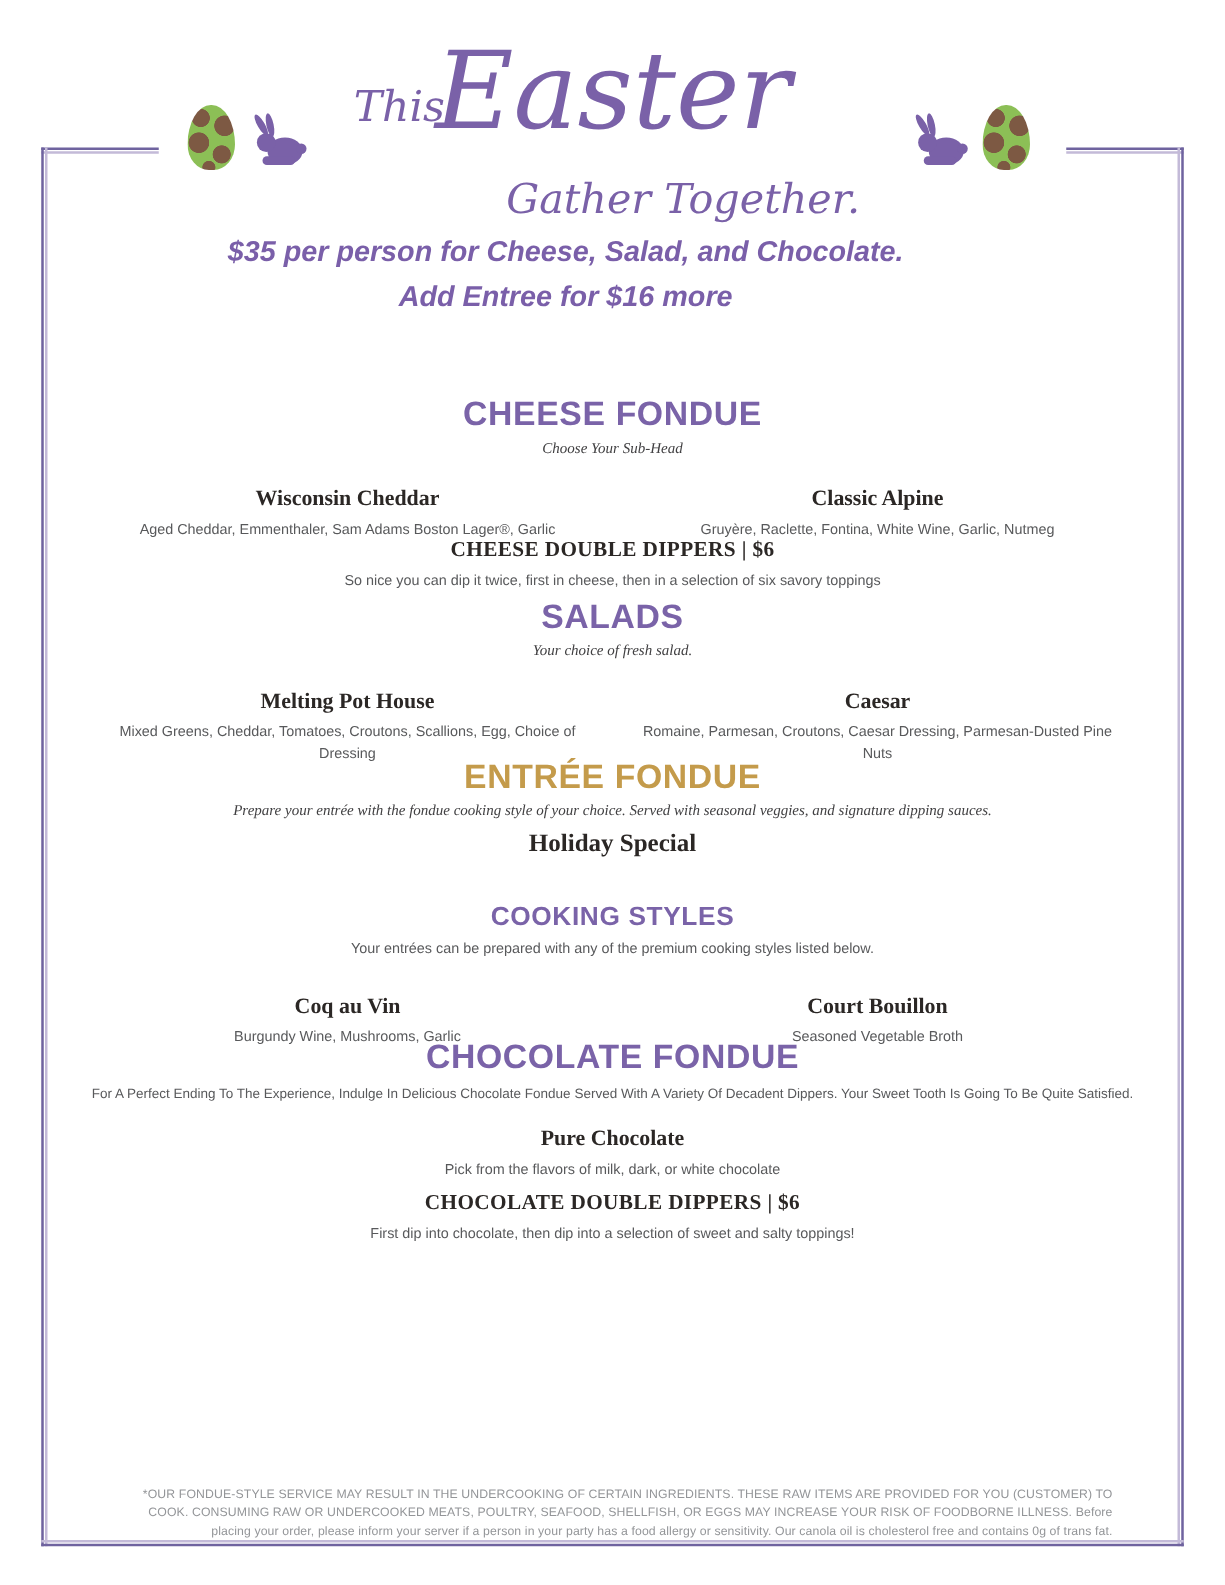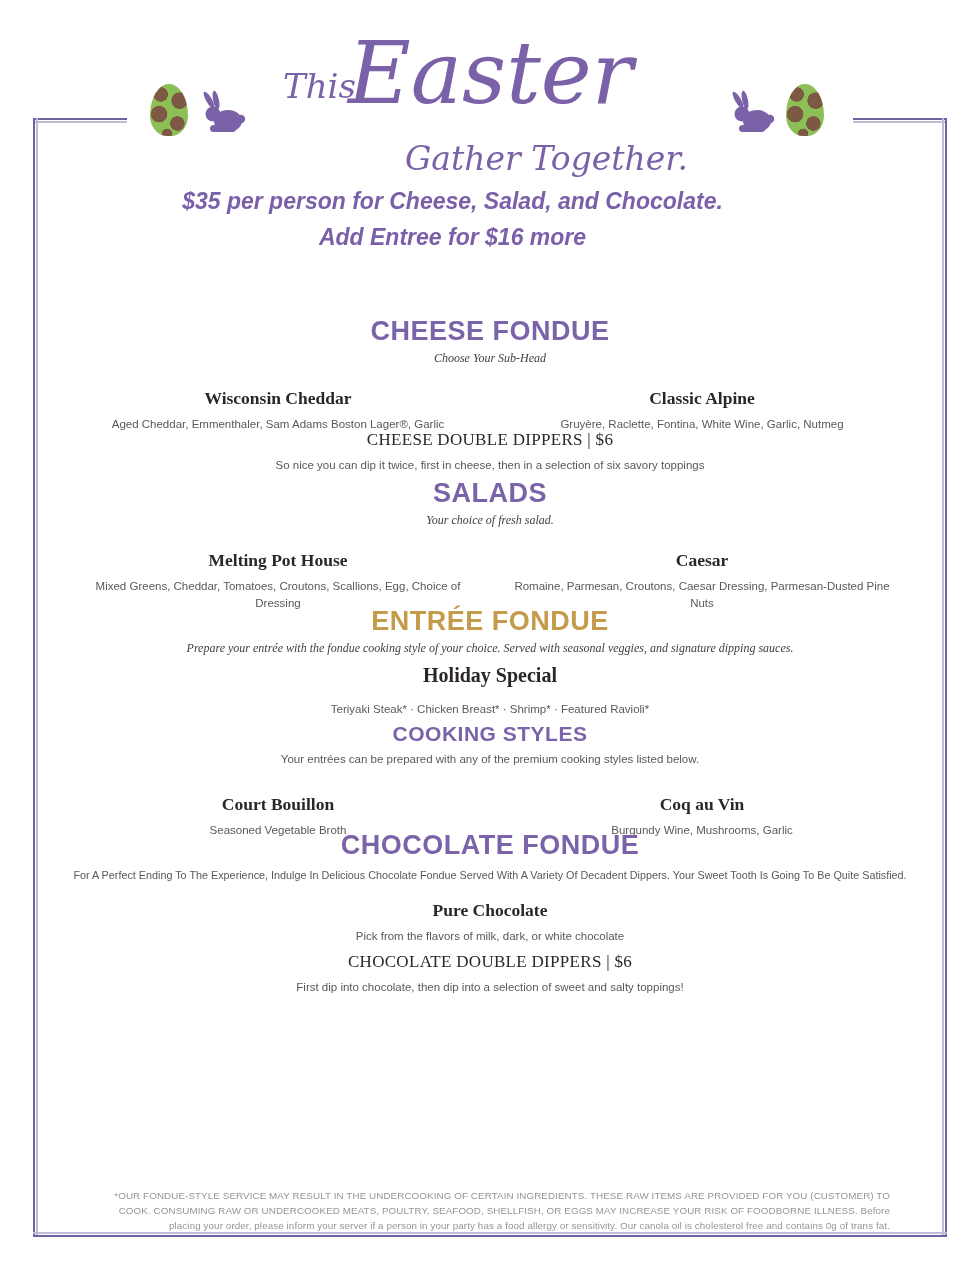--- a/index.html
+++ b/index.html
@@ -69,21 +69,21 @@
     color:#414042; font-size:12px; margin-top:4px;
   }
   .two-col { display:flex; justify-content:space-between; width:800px; margin:22px auto 0;align-items:center; }
   .col { width:47%; text-align:center; }
   .item-name {
     font-family:"Liberation Serif", serif; font-weight:bold;
     color:#2b2725; font-size:17.5px; margin:0 0 7px 0;
   }
   .item-desc { font-size:11.5px; color:#58595b; line-height:1.45; }
   .feature-name {
-    font-family:"Liberation Serif", serif; font-weight:normal;
+    font-family:"Liberation Serif", serif; font-weight:bold;
     color:#2b2725; font-size:17px; margin:0 0 7px 0; letter-spacing:0.3px;
   }
   .special-name {
     font-family:"Liberation Serif", serif; font-weight:bold;
     color:#2b2725; font-size:20px; margin:0 0 14px 0;
   }
   .wide-desc { font-size:10.8px; color:#58595b; line-height:1.5; }
 
   #sec-cheese    { top:316px; }
   #cheese-feature{ top:430px; }
@@ -176,33 +176,32 @@
     </div>
   </div>
 </div>
 
 <div class="section" id="sec-entree">
   <h2 class="sec-title gold">ENTRÉE FONDUE</h2>
   <div class="subhead">Prepare your entrée with the fondue cooking style of your choice. Served with seasonal veggies, and signature dipping sauces.</div>
 </div>
 <div class="section" id="sec-special">
   <div class="special-name">Holiday Special</div>
-  <div class="item-desc">Teriyaki Steak* · Chicken Breast* · Shrimp* · Featured Ravioli*</div>
 </div>
 <div class="section" id="sec-cooking">
   <h2 class="sec-title small">COOKING STYLES</h2>
   <div class="item-desc" style="margin-top:5px;">Your entrées can be prepared with any of the premium cooking styles listed below.</div>
   <div class="two-col" style="margin-top:26px;">
     <div class="col">
+      <div class="item-name">Coq au Vin</div>
+      <div class="item-desc">Burgundy Wine, Mushrooms, Garlic</div>
+    </div>
+    <div class="col">
       <div class="item-name">Court Bouillon</div>
       <div class="item-desc">Seasoned Vegetable Broth</div>
-    </div>
-    <div class="col">
-      <div class="item-name">Coq au Vin</div>
-      <div class="item-desc">Burgundy Wine, Mushrooms, Garlic</div>
     </div>
   </div>
 </div>
 
 <div class="section" id="sec-chocolate">
   <h2 class="sec-title">CHOCOLATE FONDUE</h2>
   <div class="wide-desc" style="margin-top:6px;">For A Perfect Ending To The Experience, Indulge In Delicious Chocolate Fondue Served With A Variety Of Decadent Dippers. Your Sweet Tooth Is Going To Be Quite Satisfied.</div>
 </div>
 <div class="section" id="choc-pure">
   <div class="item-name">Pure Chocolate</div>

